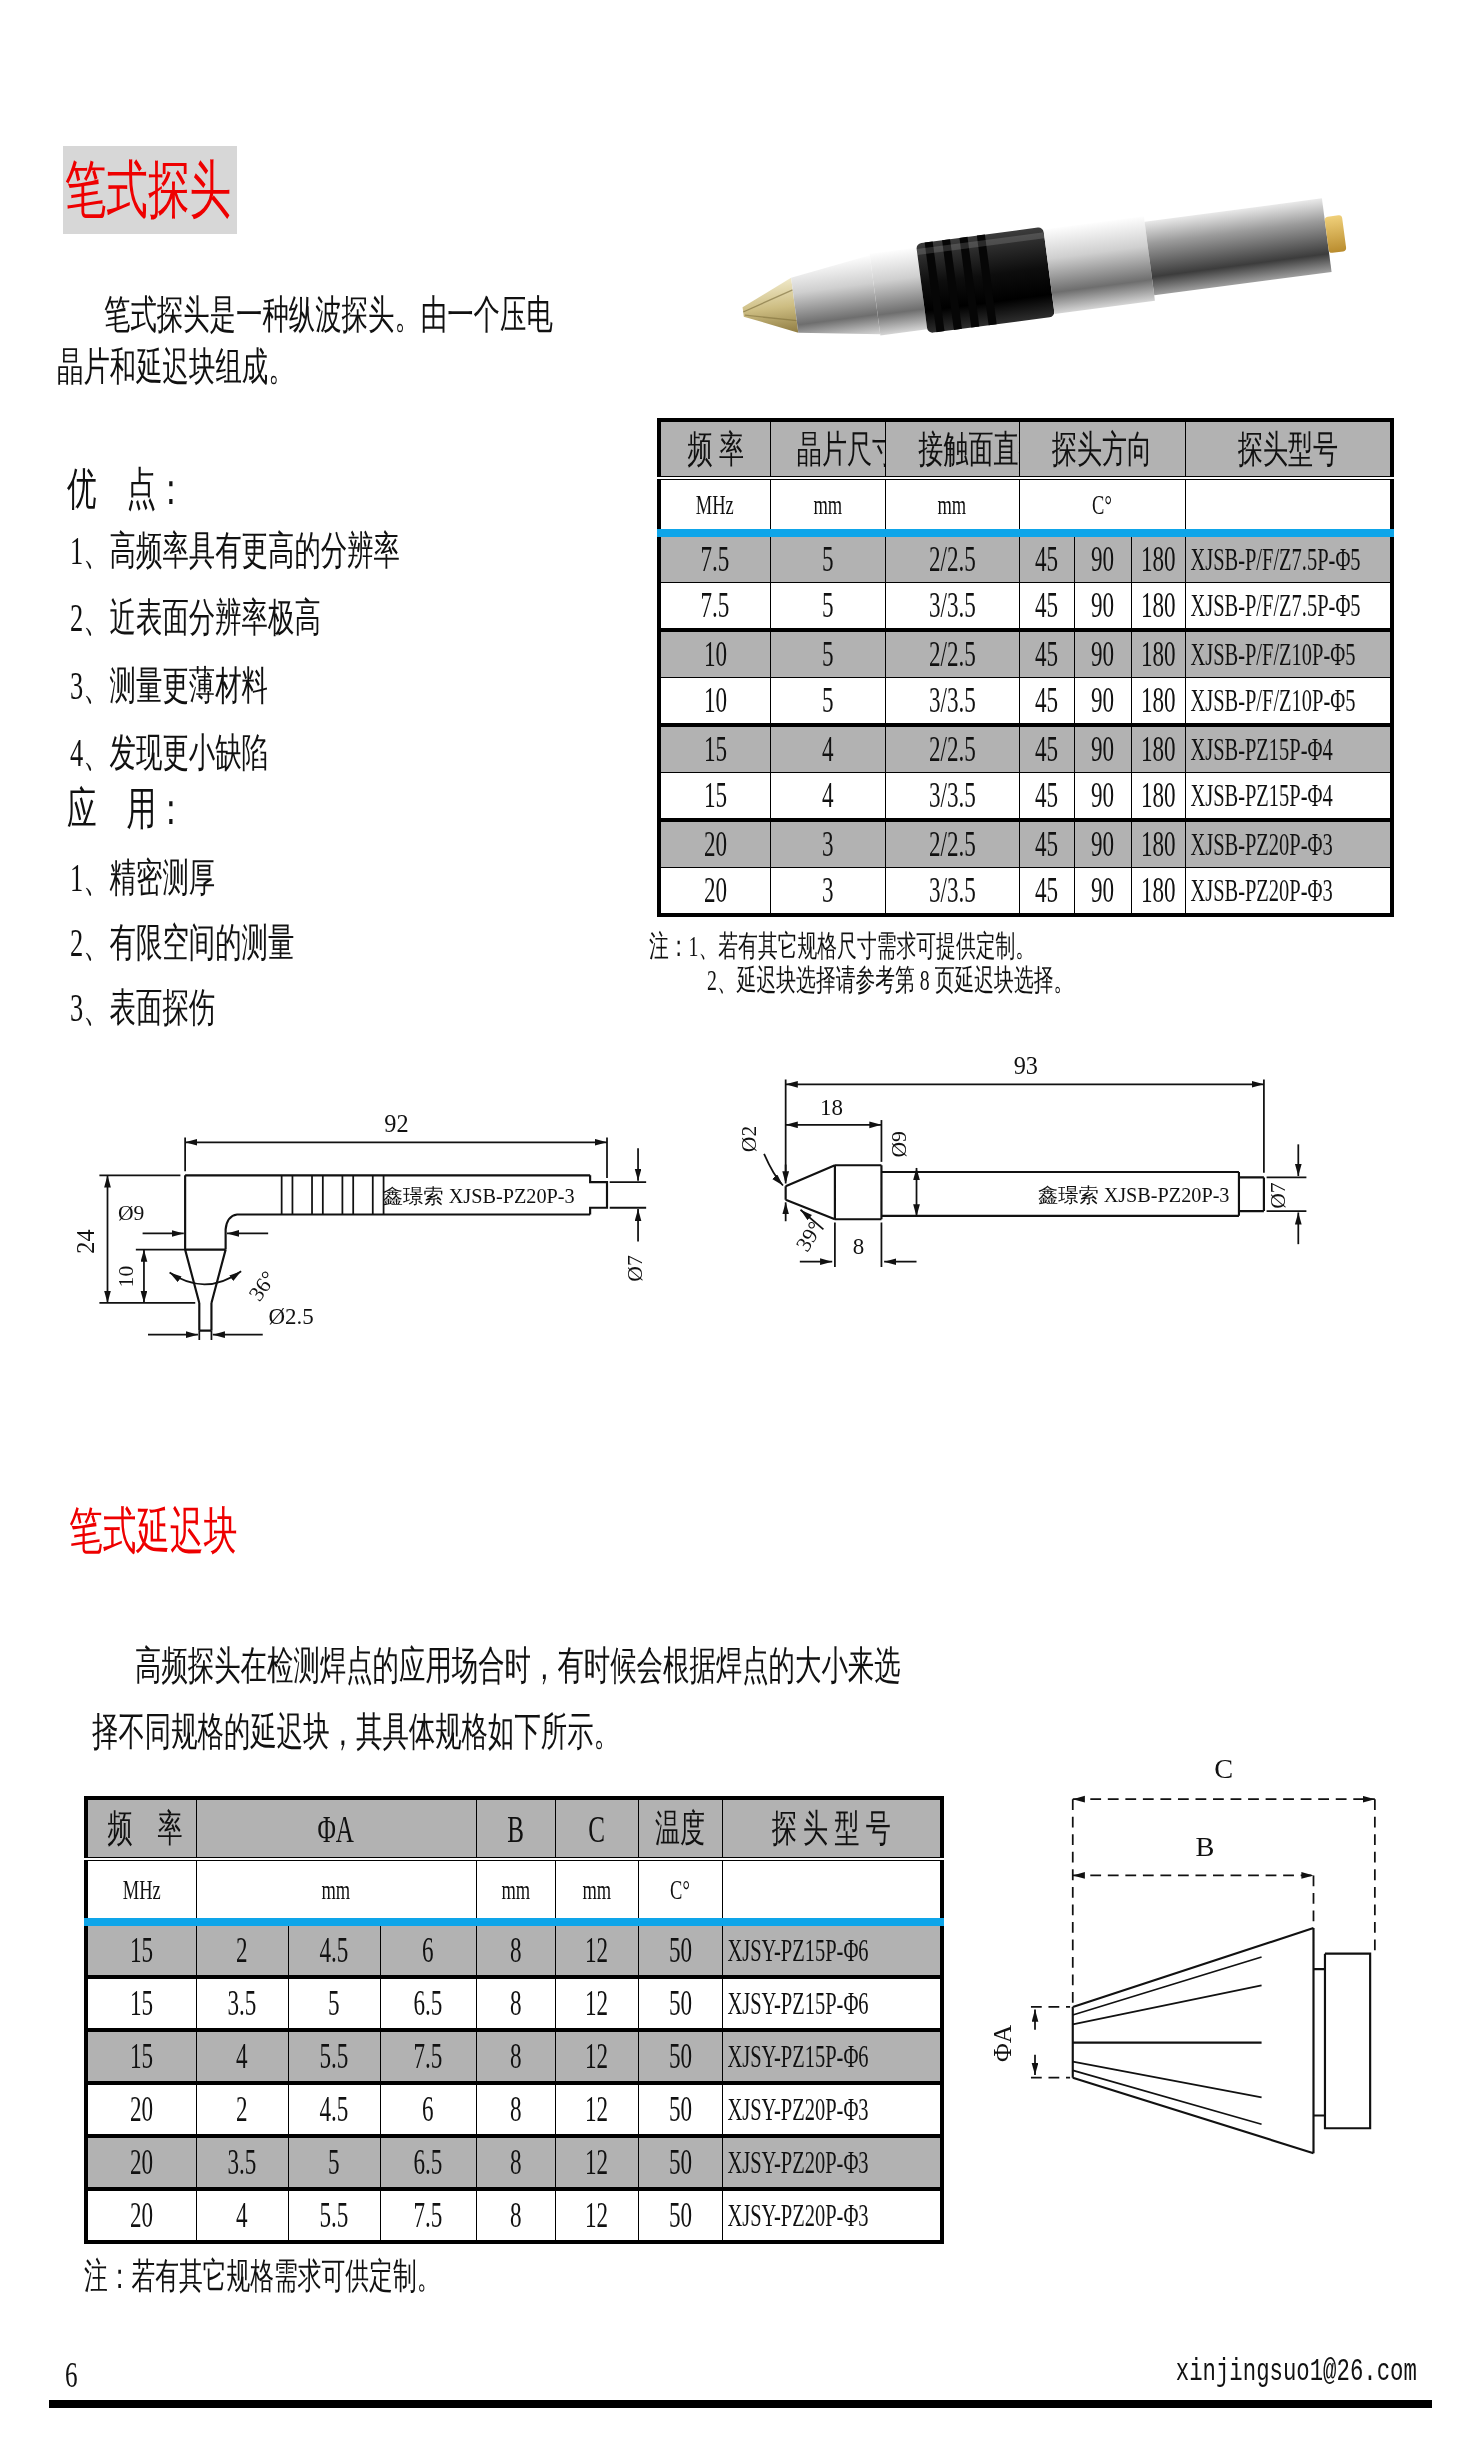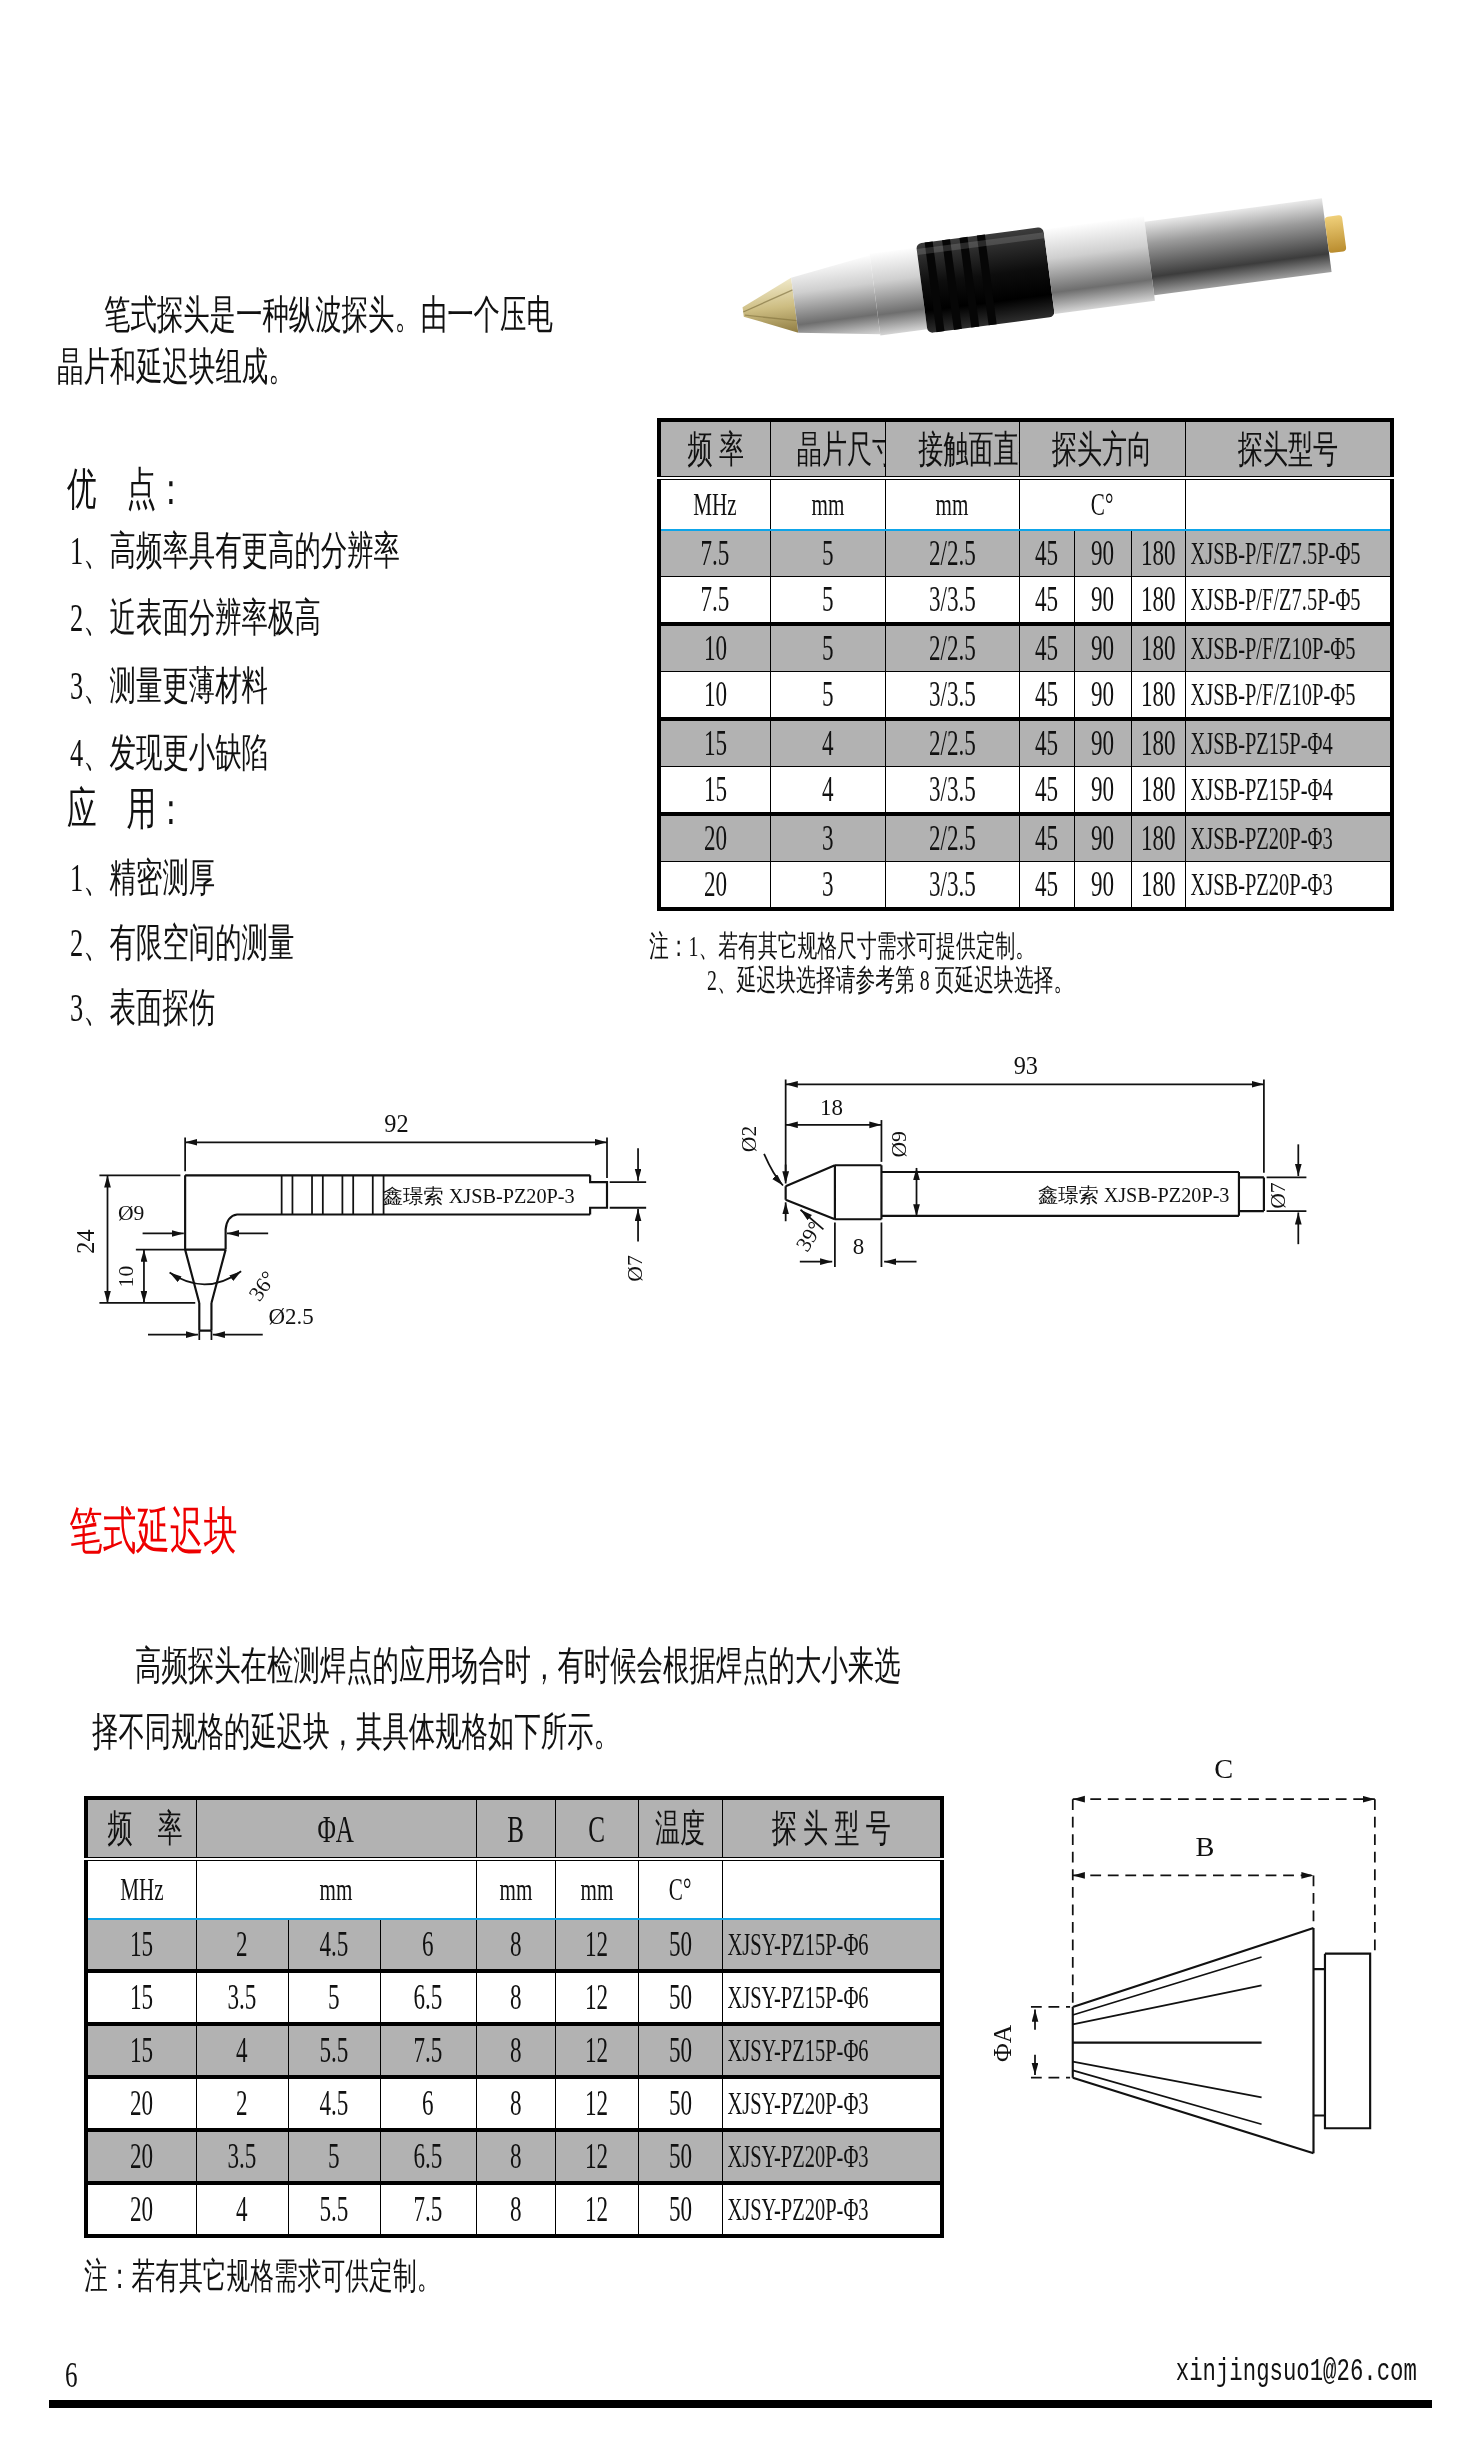--- a/index.html
+++ b/index.html
@@ -13,21 +13,21 @@
   .titletxt{font-size:63px;color:#ee0000;transform:scaleX(0.66);transform-origin:0 50%;
             white-space:nowrap;padding-left:2.7px;line-height:1;}
   .title2{position:absolute;left:69px;top:1506px;font-size:51px;color:#ee0000;
           transform:scaleX(0.66);transform-origin:0 0;white-space:nowrap;line-height:1;}
   
   table.spec{position:absolute;border-collapse:collapse;table-layout:fixed;border:4px solid #000;margin-left:8px;}
   table.spec td{border:1.3px solid #000;text-align:center;vertical-align:middle;padding:0;overflow:hidden;}
   #t1{left:649px;top:418px;width:734px;}
   #t2{left:76px;top:1796px;width:858px;}
   tr.hdr td{border-bottom:4.7px double #000;height:54px;font-size:38px;background:#b2b2b2;}
-  tr.units td{border-bottom:2px solid #0ea5e9;height:49px;font-size:32px;background:#fff;}
+  tr.units td{border-bottom:8px solid #0ea5e9;height:49px;font-size:28px;background:#fff;}
   #t1 tbody td{height:45px;font-size:35px;}
   #t2 tbody td{height:49px;font-size:35px;}
   #t2 tr.hdr td{height:57px;}
   #t2 tr.units td{height:57px;}
   #t1 tbody tr:nth-child(odd) td, #t2 tbody tr:nth-child(odd) td{background:#b2b2b2;}
   #t1 tbody tr:nth-child(odd):not(:first-child) td{border-top-width:4px;}
   #t2 tbody tr:not(:first-child) td{border-top-width:4px;}
   td.model{text-align:left;font-size:31px !important;}
   .sx{display:inline-block;transform:scaleX(0.66);transform-origin:center;white-space:nowrap;}
   td.model .sx{transform-origin:0 50%;padding-left:6.7px;}
@@ -41,20 +41,23 @@
   .pagenum{position:absolute;left:65px;top:2356px;font-size:35px;transform:scaleX(0.72);transform-origin:0 0;}
   .email{position:absolute;right:65px;top:2354px;font-size:31px;
          font-family:"Liberation Mono","DejaVu Sans Mono",monospace;
          transform:scaleX(0.72);transform-origin:100% 0;white-space:nowrap;}
 </style>
 </head>
 <body>
 
 <div id="page">
 
+  <div class="titlebox">
+    <span class="titletxt">笔式探头</span>
+  </div>
 
   <svg class="dwg" style="left:715px;top:162px" width="675" height="223" viewBox="0 0 1000 330">
     <defs>
       <linearGradient id="gSilver" x1="0" y1="0" x2="0" y2="1">
         <stop offset="0" stop-color="#fdfdfd"></stop>
           <stop offset="0.35" stop-color="#cfcfcf"></stop>
         <stop offset="0.75" stop-color="#6e6e6e"></stop>
           <stop offset="1" stop-color="#d5d5d5"></stop>
       </linearGradient>
       <linearGradient id="gSteel" x1="0" y1="0" x2="0" y2="1">

